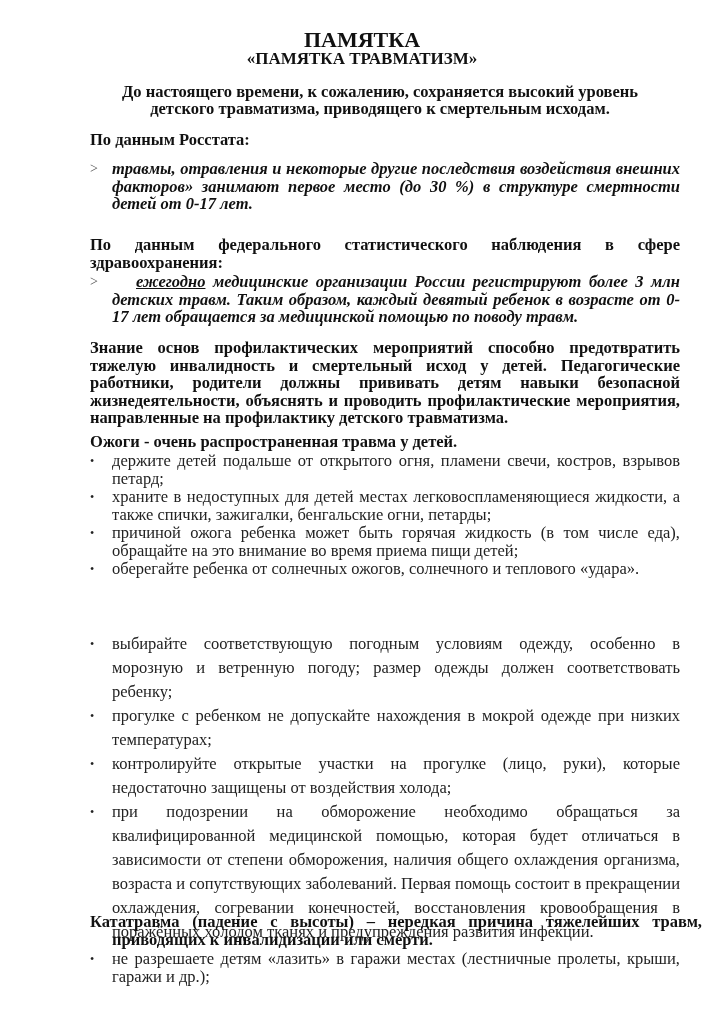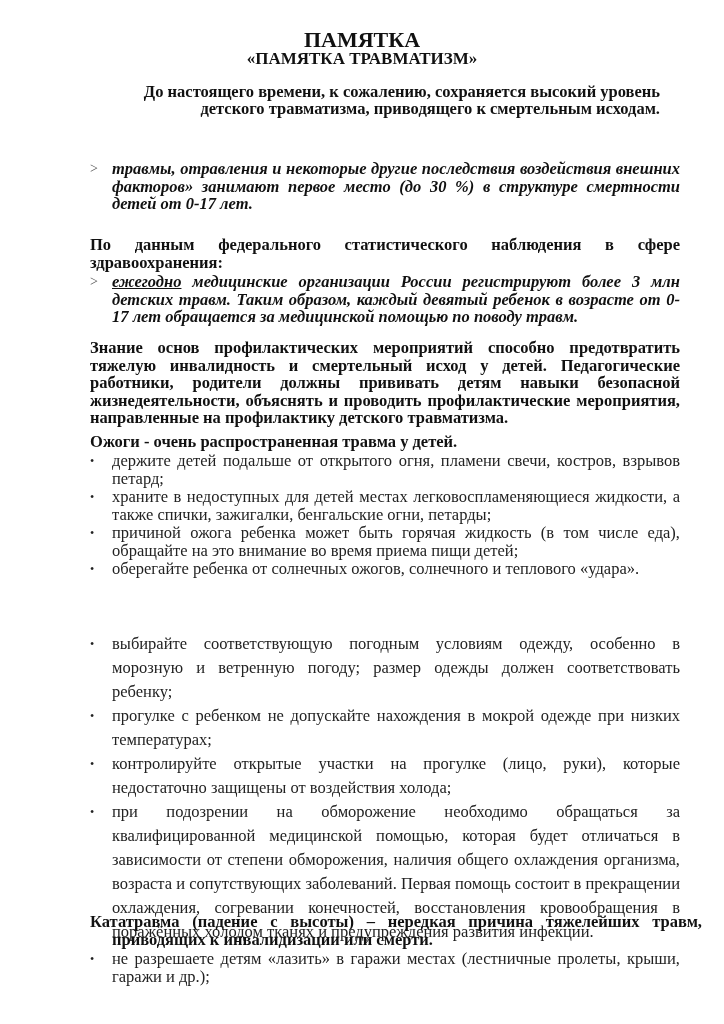--- a/index.html
+++ b/index.html
@@ -5,28 +5,28 @@
     html, body { margin: 0; padding: 0; background: #ffffff; }
     body {
       width: 724px; height: 1024px; overflow: hidden; position: relative;
       font-family: "Liberation Serif", "DejaVu Serif", serif;
       color: #111111;
     }
     .page { position: absolute; left: 0; top: 0; width: 724px; height: 1024px; }
     .center { text-align: center; }
     .title1 { position: absolute; top: 30px; left: 0; width: 100%; font-weight: bold; font-size: 22px; line-height: 19px; }
     .title2 { position: absolute; top: 49px; left: 0; width: 100%; font-weight: bold; font-size: 17px; line-height: 19px; }
-    .intro { position: absolute; top: 83px; left: 100px; width: 560px; font-weight: bold; font-size: 16.5px; line-height: 17px; text-align: right; }
+    .intro { position: absolute; top: 83px; left: 100px; width: 560px; font-weight: bold; font-size: 16.5px; line-height: 17px; text-align: center; }
     .h-rosstat { position: absolute; top: 130px; left: 90px; font-weight: bold; font-size: 16.5px; }
     .quote { position: absolute; left: 90px; width: 590px; font-weight: bold; font-style: italic; font-size: 16.5px; line-height: 17.5px; }
     .quote .marker { position: absolute; left: 0; top: 0; font-weight: normal; font-style: normal; color: #555; font-size: 14px; }
     .quote .txt { display: block; margin-left: 22px; text-align: justify; text-align-last: left; }
     .q1 { top: 160px; }
     .q2 { top: 273px; }
-    .u { text-decoration: underline; }
+    .u { text-decoration: underline; margin-left: 24px; }
     .fed { position: absolute; top: 236px; left: 90px; width: 590px; font-weight: bold; font-size: 16.5px; line-height: 18px; text-align: justify; }
     .fed .l1 { display: block; text-align-last: justify; }
     .knowledge { position: absolute; top: 339px; left: 90px; width: 590px; font-weight: bold; font-size: 16.5px; line-height: 17.5px; text-align: justify; }
     .sec-h { position: absolute; left: 90px; width: 590px; font-weight: bold; font-size: 16.5px; line-height: 17.5px; text-align: justify; }
     .hang { padding-left: 22px; text-indent: -22px; }
     .burns-h { top: 433px; }
     .frost-h { top: 581px; }
     .cata-h { top: 913px; }
     ul.list { position: absolute; left: 90px; width: 590px; margin: 0; padding: 0; list-style: none; font-size: 16.5px; line-height: 18px; color: #222; }
     ul.list li { position: relative; padding-left: 22px; text-align: justify; }
@@ -40,20 +40,21 @@
 </head>
 <body>
 
 <div class="page">
 
   <div class="title1 center">ПАМЯТКА</div>
   <div class="title2 center">«ПАМЯТКА ТРАВМАТИЗМ»</div>
 
   <div class="intro">До настоящего времени, к сожалению, сохраняется высокий уровень детского травматизма, приводящего к смертельным исходам.</div>
 
+  <div class="h-rosstat">По данным Росстата:</div>
 
   <div class="quote q1">
     <span class="marker">&gt;</span>
     <span class="txt">травмы, отравления и некоторые другие последствия воздействия внешних факторов» занимают первое место (до 30 %) в структуре смертности детей от 0-17 лет.</span>
   </div>
 
   <div class="fed">
     <span class="l1">По данным федерального статистического наблюдения в сфере</span>
     <span>здравоохранения:</span>
   </div>

